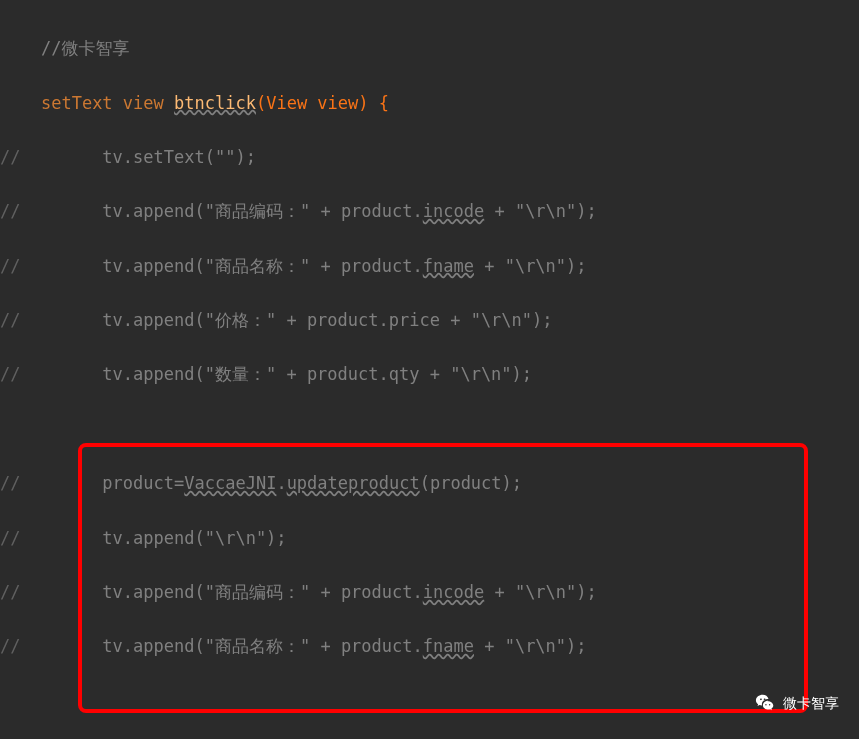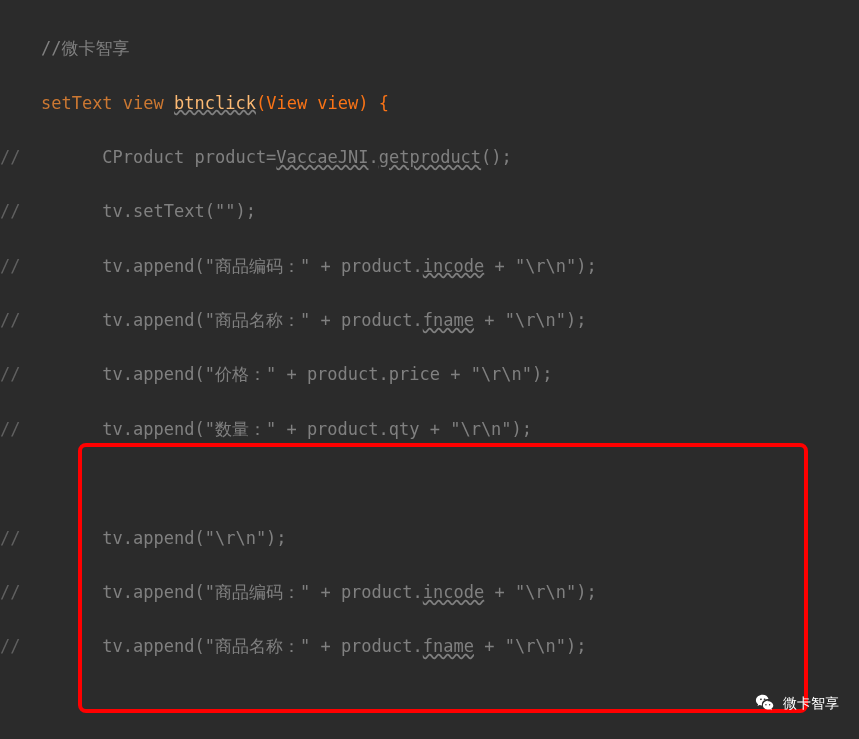--- a/index.html
+++ b/index.html
@@ -67,27 +67,27 @@
       height: 22px;
       fill: #ffffff;
     }
   </style>
 </head>
 <body>
 
 <div class="code-container">
 <span class="line">    <span class="comment">//微卡智享</span></span>
 <span class="line">    <span class="keyword">setText</span> <span class="keyword">view</span> <span class="method-name-underline">btnclick</span><span class="paren">(View view) {</span></span>
-<span class="line"><span class="comment-slash">//</span><span class="comment">        CProduct product=</span><span class="comment class-name">VaccaeJNI</span><span class="comment">.</span><span class="comment class-name">getproduct</span><span class="comment">();</span></span>
 <span class="line"><span class="comment-slash">//</span><span class="comment">        tv.setText("");</span></span>
 <span class="line"><span class="comment-slash">//</span><span class="comment">        tv.append("商品编码：" + product.</span><span class="comment class-name">incode</span><span class="comment"> + "\r\n");</span></span>
 <span class="line"><span class="comment-slash">//</span><span class="comment">        tv.append("商品名称：" + product.</span><span class="comment class-name">fname</span><span class="comment"> + "\r\n");</span></span>
 <span class="line"><span class="comment-slash">//</span><span class="comment">        tv.append("价格：" + product.price + "\r\n");</span></span>
 <span class="line"><span class="comment-slash">//</span><span class="comment">        tv.append("数量：" + product.qty + "\r\n");</span></span>
 <span class="line"> </span>
+<span class="line"><span class="comment-slash">//</span><span class="comment">        product=</span><span class="comment class-name">VaccaeJNI</span><span class="comment">.</span><span class="comment class-name">updateproduct</span><span class="comment">(product);</span></span>
 <span class="line"><span class="comment-slash">//</span><span class="comment">        tv.append("\r\n");</span></span>
 <span class="line"><span class="comment-slash">//</span><span class="comment">        tv.append("商品编码：" + product.</span><span class="comment class-name">incode</span><span class="comment"> + "\r\n");</span></span>
 <span class="line"><span class="comment-slash">//</span><span class="comment">        tv.append("商品名称：" + product.</span><span class="comment class-name">fname</span><span class="comment"> + "\r\n");</span></span>
 
 
 
 
 
 
 

